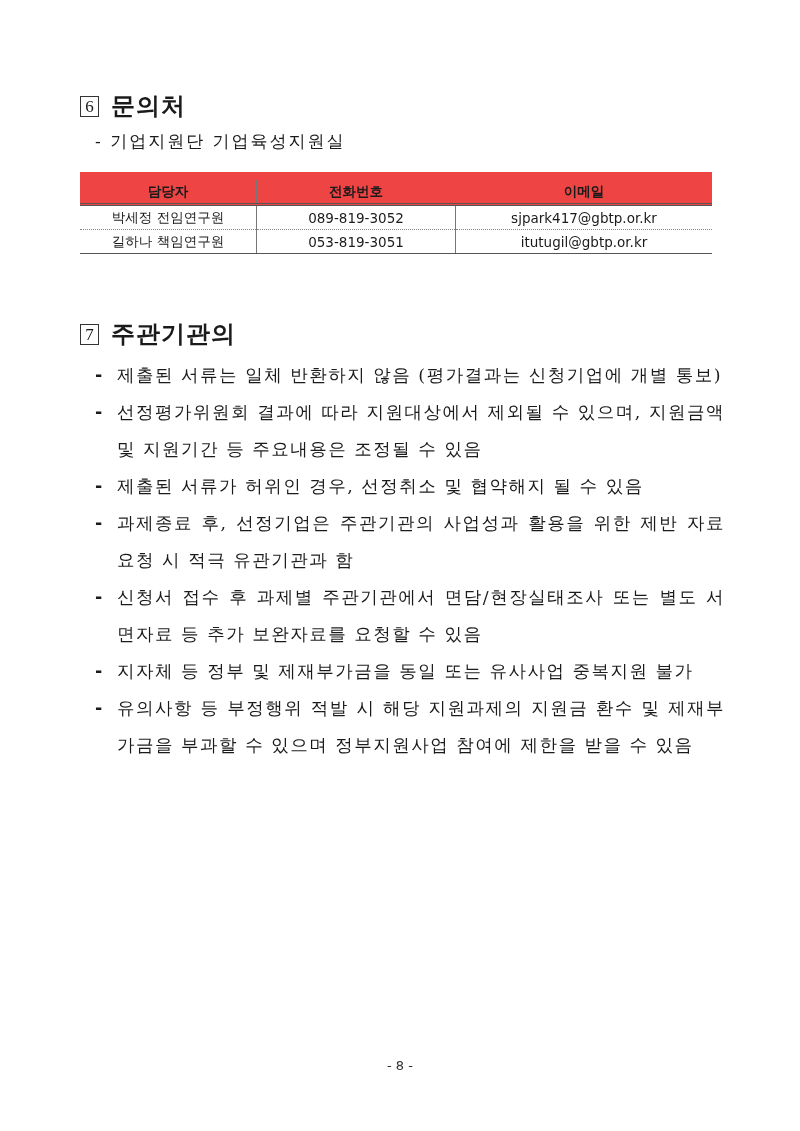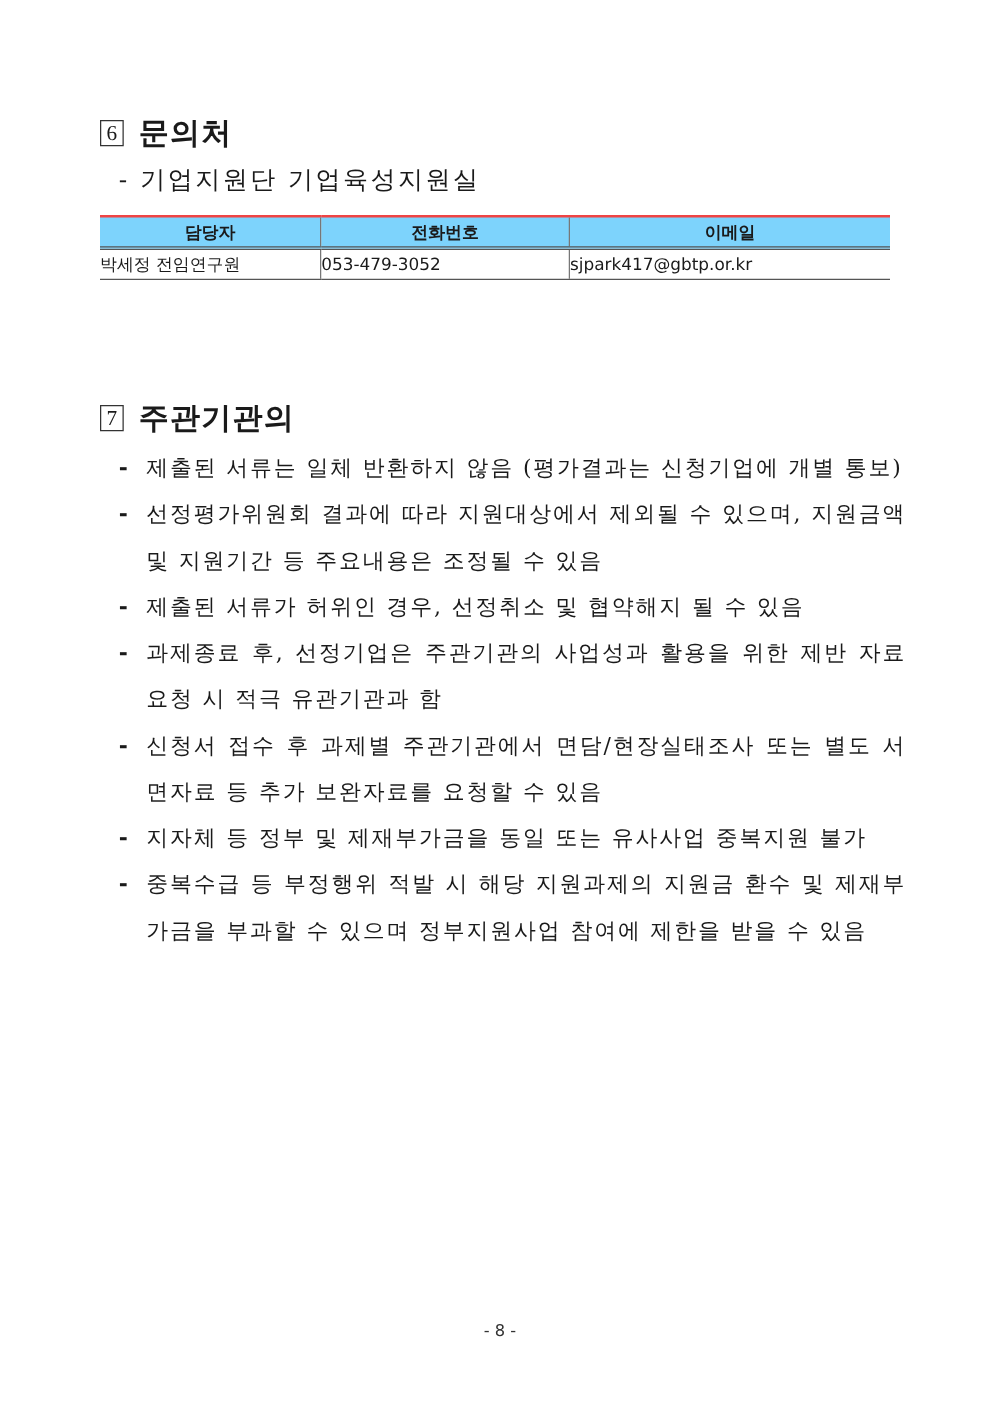--- a/index.html
+++ b/index.html
@@ -1,24 +1,24 @@
 <!DOCTYPE html>
 <html><head>
 <meta charset="utf-8">
 <style>
   html, body { margin: 0; padding: 0; background: #ffffff; }
   body { width: 800px; height: 1131px; position: relative; overflow: hidden; color: #1a1a1a; font-family: "DejaVu Serif", serif; }
   .section-head { position: absolute; left: 80px; display: flex; align-items: center; }
   .num-box { width: 17px; height: 19px; border: 1px solid #333; font-family: "Liberation Serif", serif; font-size: 17px; line-height: 19px; text-align: center; margin-right: 12px; }
   .section-title { font-family: Liberation Serif, serif; font-weight: bold; font-size: 24px; letter-spacing: 1px; }
-  .sub { position: absolute; left: 95px; font-size: 20px; letter-spacing: 2px; }
+  .sub { position: absolute; left: 95px; font-size: 17px; letter-spacing: 2px; }
   table.contacts { position: absolute; left: 80px; top: 172px; width: 632px; border-collapse: collapse; font-family: "DejaVu Sans", sans-serif; font-size: 13.5px; }
-  table.contacts th { background: #7dd3fc; font-weight: bold; height: 23px; border-top: 2px solid #ef4444; border-bottom: 3px double #555; border-left: 1px solid #777; padding: 0; }
+  table.contacts th { background: #ef4444; font-weight: bold; height: 23px; border-top: 8px solid #ef4444; border-bottom: 3px double #555; border-left: 1px solid #777; padding: 0; }
   table.contacts th:first-child, table.contacts td:first-child { border-left: none; }
-  table.contacts td { height: 23px; text-align: left; border-left: 1px solid #777; border-bottom: 1px dotted #888; padding: 0; }
+  table.contacts td { height: 23px; text-align: center; border-left: 1px solid #777; border-bottom: 1px dotted #888; padding: 0; }
   table.contacts tr:last-child td { border-bottom: 1px solid #555; }
   .notes { position: absolute; left: 95px; top: 357px; width: 630px; font-size: 17.5px; line-height: 37px; letter-spacing: 1.5px; }
   .note { display: flex; text-align: justify; }
   .dash { flex: 0 0 22px; font-family: "DejaVu Sans", sans-serif; font-weight: bold; }
   .note-text { flex: 1; }
   .page-num { position: absolute; top: 1058px; left: 0; width: 800px; text-align: center; font-family: "DejaVu Sans", sans-serif; font-size: 13px; color: #333; }
 </style>
 </head>
 <body>
 
@@ -32,22 +32,27 @@
   <thead>
     <tr>
       <th style="width:176px;">담당자</th>
       <th style="width:198px;">전화번호</th>
       <th>이메일</th>
     </tr>
   </thead>
   <tbody>
     <tr>
       <td>박세정 전임연구원</td>
-      <td>053-479-3052</td>
+      <td>089-819-3052</td>
       <td>sjpark417@gbtp.or.kr</td>
+    </tr>
+    <tr>
+      <td>길하나 책임연구원</td>
+      <td>053-819-3051</td>
+      <td>itutugil@gbtp.or.kr</td>
     </tr>
   </tbody>
 </table>
 
 <div class="section-head" style="top:318px;">
   <span class="num-box">7</span>
   <span class="section-title">주관기관의</span>
 </div>
 
 <div class="notes">
@@ -70,17 +75,17 @@
   <div class="note">
       <span class="dash">-</span>
       <span class="note-text">신청서 접수 후 과제별 주관기관에서 면담/현장실태조사 또는 별도 서면자료 등 추가 보완자료를 요청할 수 있음</span>
     </div>
   <div class="note">
       <span class="dash">-</span>
       <span class="note-text">지자체 등 정부 및 제재부가금을 동일 또는 유사사업 중복지원 불가</span>
     </div>
   <div class="note">
       <span class="dash">-</span>
-      <span class="note-text">중복수급 등 부정행위 적발 시 해당 지원과제의 지원금 환수 및 제재부가금을 부과할 수 있으며  정부지원사업 참여에 제한을 받을 수 있음</span>
+      <span class="note-text">유의사항 등 부정행위 적발 시 해당 지원과제의 지원금 환수 및 제재부가금을 부과할 수 있으며  정부지원사업 참여에 제한을 받을 수 있음</span>
     </div>
 </div>
 
 <div class="page-num">- 8 -</div>
 
 </body></html>

